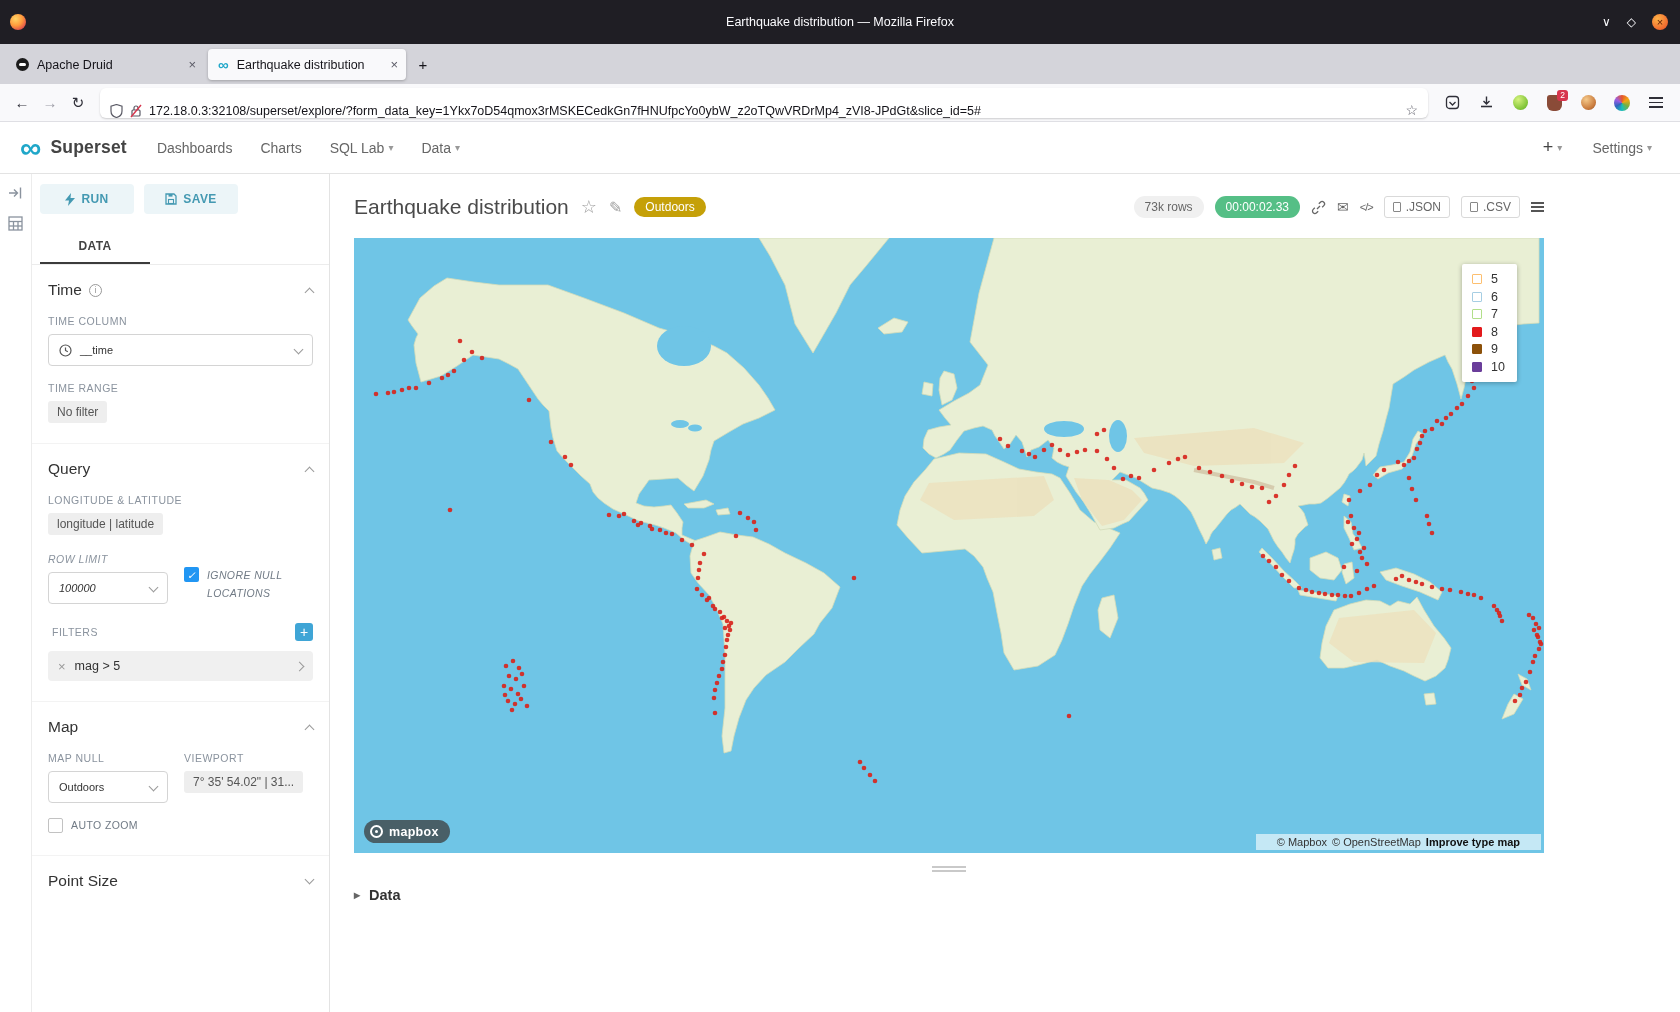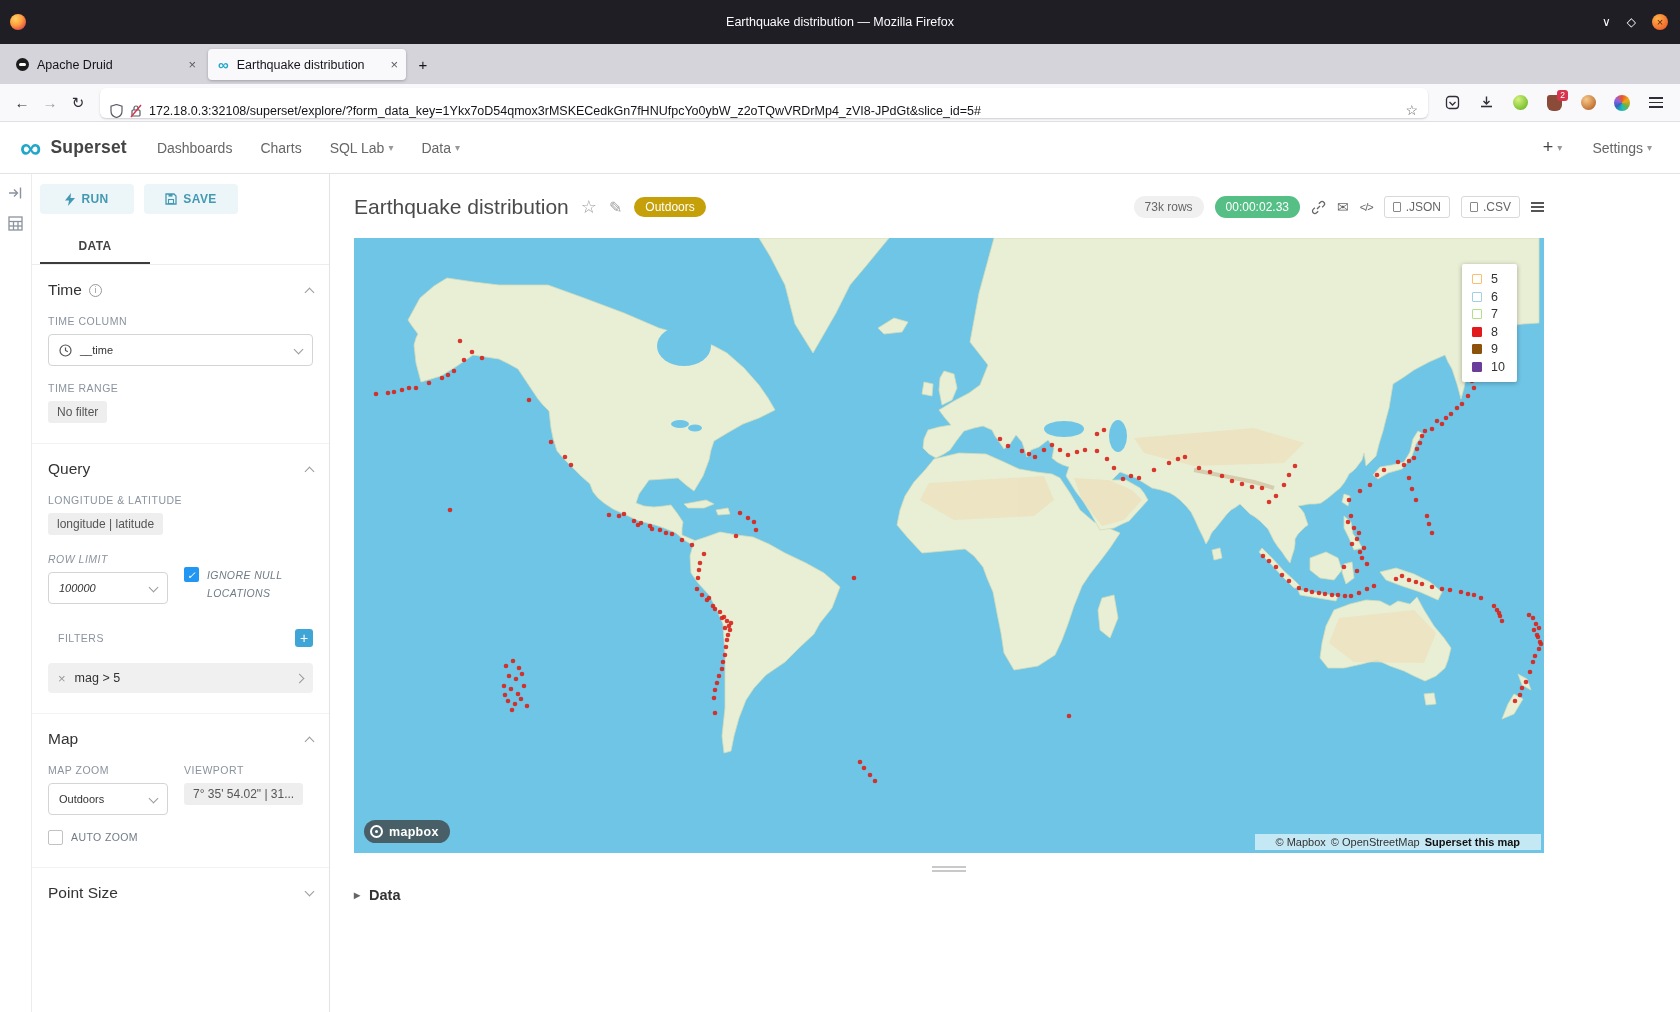--- a/index.html
+++ b/index.html
@@ -86,21 +86,21 @@
   .info-i { width: 13px; height:13px; border:1px solid #999; border-radius:50%; color:#999; font-size:9px;
     display:inline-flex; align-items:center; justify-content:center; margin-left:7px; font-style:normal; }
   .row2 { display:flex; gap:16px; }
   .cb { width:15px; height:15px; border-radius:2px; display:inline-flex; align-items:center; justify-content:center;
     font-size:10.5px; flex:none; }
   .cb.on { background:#2196f3; color:#fff; }
   .cb.off { background:#fff; border:1.5px solid #c2c2c2; }
   .cb-line { display:flex; align-items:flex-start; gap:8px; }
   .cb-label { font-size:10.5px; color:#707a85; letter-spacing:.4px; line-height:1.7; }
   .filters-head { display:flex; align-items:center; justify-content:space-between; margin-top:18px; }
-  .filters-head .ctrl-label { margin:10px; }
+  .filters-head .ctrl-label { margin:4px; }
   .add-btn { width:18px; height:18px; background:#3fa5d6; border:none; border-radius:3px; color:#fff; font-size:14px;
     line-height:16px; text-align:center; }
   .filter-chip { margin-top:9px; height:30px; background:#f0f0f0; border-radius:4px; display:flex; align-items:center;
     padding:0 10px; gap:9px; font-size:12.5px; color:#333; }
   .filter-x { color:#999; font-size:13px; }
 
   
   .chart-header { width:1190px; display:flex; align-items:center; height:34px; }
   .chart-title { font-size:21px; color:#4a4a4a; }
   .h-icon { color:#9e9e9e; font-size:16px; margin-left:12px; }
@@ -337,21 +337,21 @@
       </div>
     </div>
 
     <div class="sec">
       <div class="sec-head">
         <span>Map</span>
         <i class="chev up"></i>
       </div>
       <div class="row2">
         <div style="width:120px;">
-          <div class="ctrl-label">MAP ZOOM</div>
+          <div class="ctrl-label">MAP NULL</div>
           <div class="select">
             <span>Outdoors</span>
             <i class="chev down"></i>
           </div>
         </div>
         <div style="flex:1;">
           <div class="ctrl-label">VIEWPORT</div>
           <span class="chip" style="max-width:120px; white-space:nowrap; overflow:hidden; text-overflow:ellipsis;">7° 35' 54.02" | 31...</span>
         </div>
       </div>
@@ -709,21 +709,21 @@
           </div>
       </div>
 
       <div class="mapbox-badge">
         <span class="mb-logo"></span>
         <span>mapbox</span>
       </div>
       <div class="attribution">
         <span>© Mapbox</span>
         <span>© OpenStreetMap</span>
-        <b>Superset this map</b>
+        <b>Improve type map</b>
       </div>
     </div>
 
     <div class="drag-handle">
       <span class="dh-line"></span>
         <span class="dh-line"></span>
     </div>
 
     <div class="data-row">
       <span class="data-caret">▸</span>

